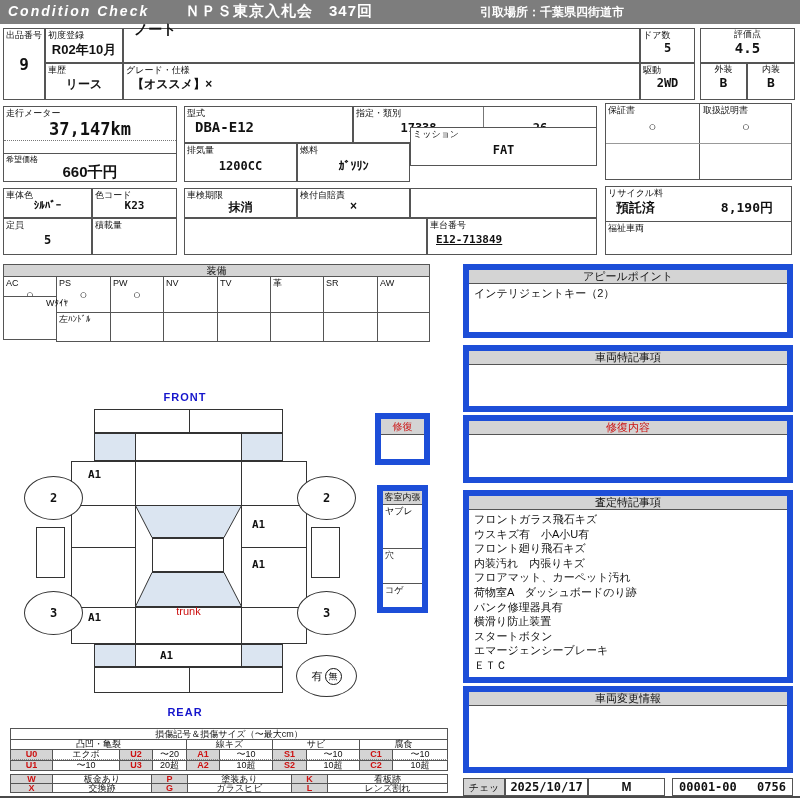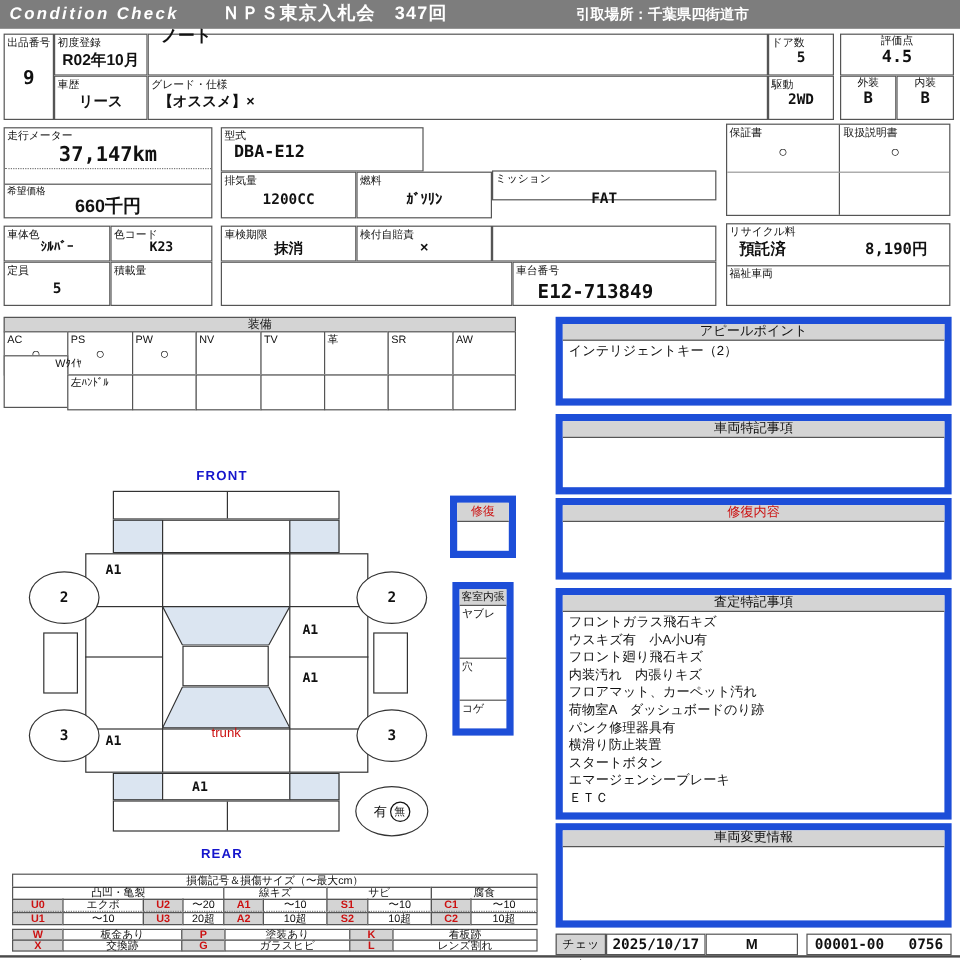--- a/index.html
+++ b/index.html
@@ -91,29 +91,35 @@
     <div style="position:absolute;left:0;top:33px;width:100%;border-top:1px dotted #777;"></div>
     <div style="position:absolute;left:0;top:46px;width:100%;border-top:1px solid #555;"></div>
     <span class="lb" style="position:absolute;top:47px;font-size:8px;">希望価格</span>
     <div class="cv" style="position:absolute;top:56px;width:100%;font-size:15px;">660千円</div>
   </div>
 
   <div class="cell" style="left:184px;top:106px;width:169px;height:37px;">
     <span class="lb">型式</span>
     <div class="mono" style="font-weight:bold;font-size:14px;padding-left:10px;">DBA-E12</div>
   </div>
+  <div class="cell" style="left:353px;top:106px;width:244px;height:37px;">
+    <span class="lb">指定・類別</span>
+    <div style="position:absolute;left:129px;top:0;height:100%;border-left:1px solid #777;"></div>
+    <div class="cv mono" style="position:absolute;left:0;top:14px;width:129px;font-size:12px;">17338</div>
+    <div class="cv mono" style="position:absolute;left:129px;top:14px;width:114px;font-size:12px;">26</div>
+  </div>
   <div class="cell" style="left:184px;top:143px;width:113px;height:39px;">
     <span class="lb">排気量</span>
     <div class="cv mono" style="font-size:12px;margin-top:3px;">1200CC</div>
   </div>
   <div class="cell" style="left:297px;top:143px;width:113px;height:39px;">
     <span class="lb">燃料</span>
     <div class="cv" style="font-size:12px;margin-top:3px;">ｶﾞｿﾘﾝ</div>
   </div>
-  <div class="cell" style="left:410px;top:142px;width:187px;height:25px;">
+  <div class="cell" style="left:410px;top:127px;width:187px;height:39px;">
     <span class="lb">ミッション</span>
     <div class="cv mono" style="font-size:12px;margin-top:3px;">FAT</div>
   </div>
 
   <div class="cell" style="left:605px;top:103px;width:187px;height:77px;">
     <div style="position:absolute;left:93px;top:0;height:100%;border-left:1px solid #555;"></div>
     <div style="position:absolute;left:0;top:39px;width:100%;border-top:1px solid #999;"></div>
     <span class="lb">保証書</span>
     <div class="cv" style="position:absolute;left:0;top:15px;width:93px;font-size:13px;">○</div>
     <span class="lb" style="position:absolute;left:95px;top:0;">取扱説明書</span>
@@ -141,21 +147,21 @@
     <div class="cv" style="font-size:12px;margin-top:-2px;">抹消</div>
   </div>
   <div class="cell" style="left:297px;top:188px;width:113px;height:30px;">
     <span class="lb">検付自賠責</span>
     <div class="cv" style="font-size:12px;margin-top:-2px;">×</div>
   </div>
   <div class="cell" style="left:410px;top:188px;width:187px;height:30px;"></div>
   <div class="cell" style="left:184px;top:218px;width:243px;height:37px;"></div>
   <div class="cell" style="left:427px;top:218px;width:170px;height:37px;">
     <span class="lb">車台番号</span>
-    <div class="mono" style="font-weight:bold;font-size:16px;padding-left:20px;margin-top:2px;">E12-713849</div>
+    <div class="mono" style="font-weight:bold;font-size:11px;padding-left:8px;margin-top:2px;text-decoration:underline;">E12-713849</div>
   </div>
 
   <div class="cell" style="left:605px;top:186px;width:187px;height:69px;">
     <span class="lb">リサイクル料</span>
     <div style="display:flex;justify-content:space-between;padding:0 18px 0 10px;font-weight:bold;font-size:13px;">
       <span>預託済</span>
       <span class="mono">8,190円</span>
     </div>
     <div style="position:absolute;left:0;top:34px;width:100%;border-top:1px solid #555;"></div>
     <span class="lb" style="position:absolute;top:35px;">福祉車両</span>

